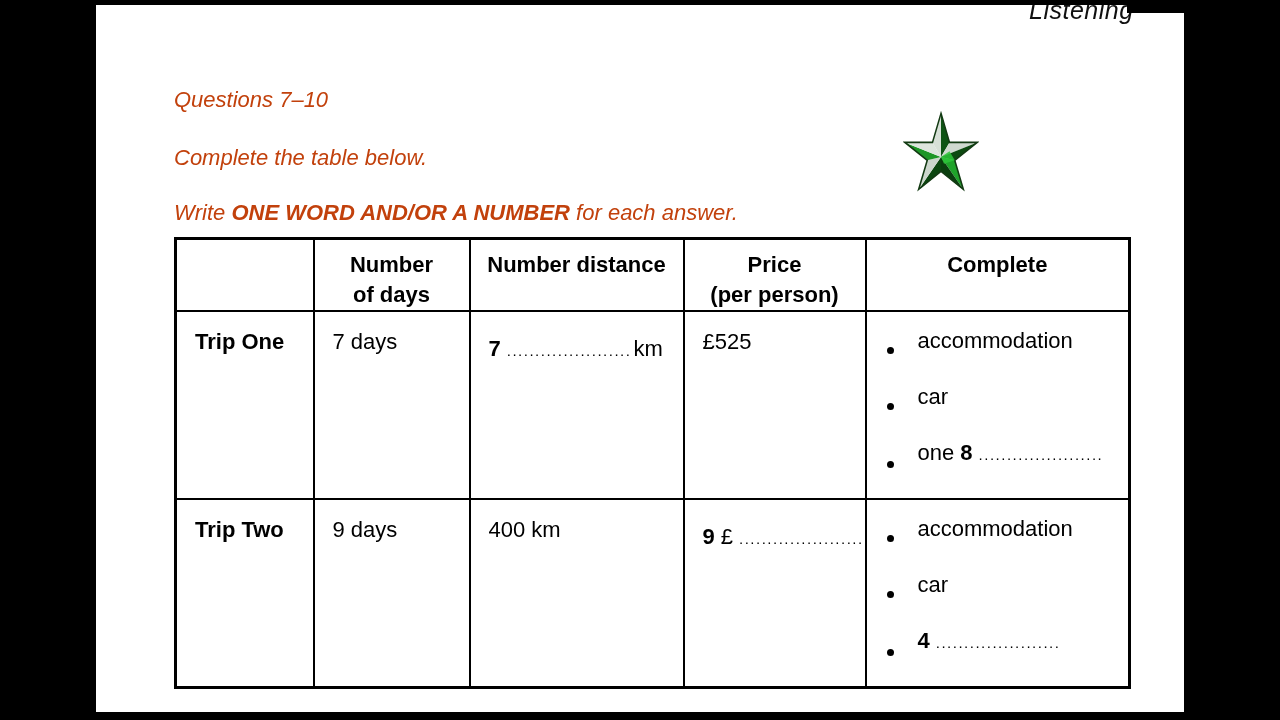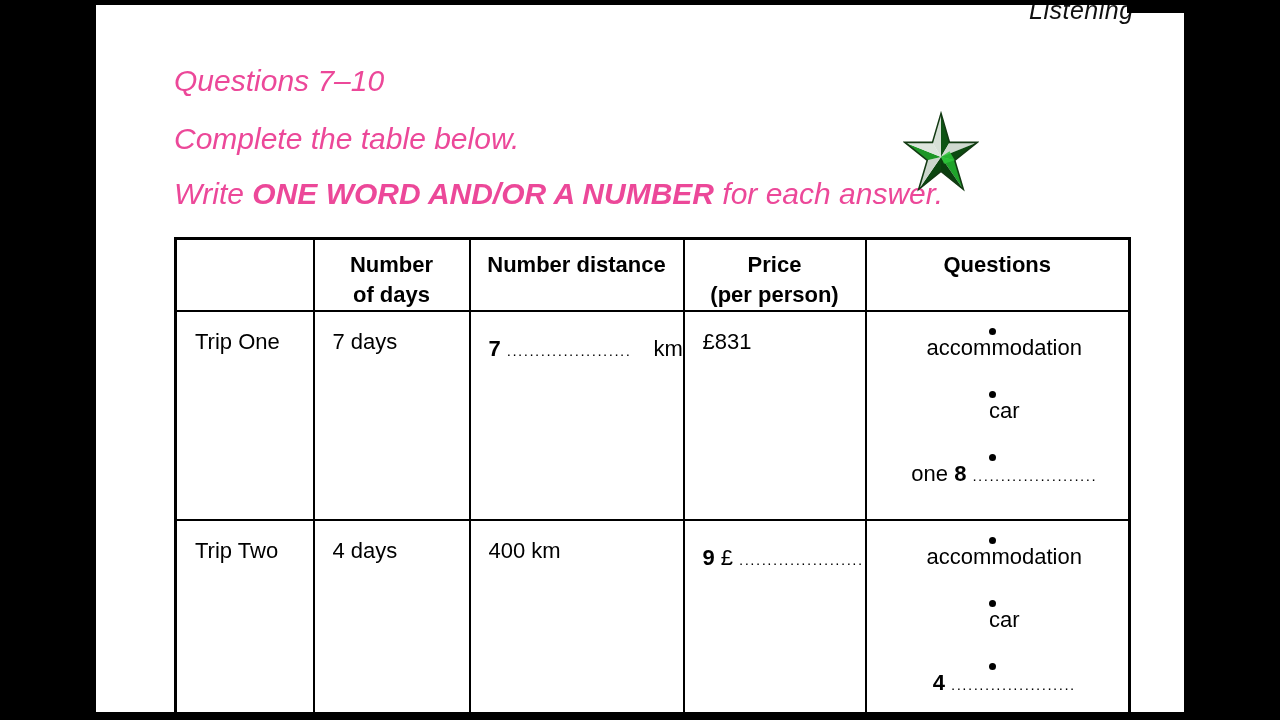--- a/index.html
+++ b/index.html
@@ -3,47 +3,47 @@
 <meta charset="utf-8">
 <style>
   * { margin:0; padding:0; box-sizing:border-box; }
   html,body { width:1280px; height:720px; background:#000; font-family:"Liberation Sans", sans-serif; color:#000; }
   .canvas { position:relative; width:1280px; height:720px; background:#000; overflow:hidden; }
   .page { position:absolute; left:96px; top:5px; width:1088px; height:707px; background:#fff; overflow:hidden; }
 
   .listening { position:absolute; left:933px; top:-9px; font-size:25px; font-style:italic; color:#101010; letter-spacing:0.5px; }
   .header-stub { position:absolute; left:1031px; top:0; width:57px; height:8px; background:#000; }
 
-  .instr { position:absolute; left:78px; font-style:italic; font-size:30px; color:#ec4899; }
+  .instr { position:absolute; left:78px; font-style:italic; font-size:22px; color:#c2410c;margin-top:23px; }
   .instr b { font-weight:bold; }
   .q-title  { top:59px; }
   .instr1   { top:117px; }
   .instr2   { top:172px; }
 
   .star { position:absolute; left:807px; top:105px; width:76px; height:84px; }
   .star svg { width:100%; height:100%; display:block; }
 
   table.grid { position:absolute; left:78px; top:232px; width:954px; border-collapse:collapse; table-layout:fixed; border:3px solid #000; }
   .grid th, .grid td { border:2px solid #000; }
   .grid th { font-size:22px; font-weight:bold; text-align:center; vertical-align:top; padding-top:10px; line-height:30px; white-space:pre-line; }
   .grid td { vertical-align:top; font-size:22px; padding:17px 6px 0 18px; line-height:26px; }
   tr.row-head { height:64px; }
   tr.row-body1 { height:168px; }
   tr.row-body2 { height:169px; }
-  td.lab { font-weight:normal; }
+  td.lab { font-weight:bold; }
 
   .dots { font-size:15px; letter-spacing:1.5px; font-weight:normal; }
   .qnum { font-weight:bold; }
   .lower { margin-top:7px; }
-  .unit { margin-left:22px; }
+  .unit { margin-left:2px; }
   .gap-l { margin-left:6px; }
   .gap-r { margin-right:6px; }
 
   td.inc { padding-left:20px; padding-top:16px; }
-  .inc-item { display:flex; align-items:center; margin-bottom:30px;flex-direction:column; }
+  .inc-item { display:flex; align-items:flex-end; margin-bottom:30px; }
   .bullet { width:7px; height:7px; border-radius:50%; background:#000; margin-right:24px; flex:0 0 auto; }
 </style>
 </head>
 <body>
 
 <div class="canvas">
   <div class="page">
 
     <div class="listening">Listening</div>
     <div class="header-stub"></div>
@@ -79,51 +79,51 @@
           <col style="width:264px">
       </colgroup>
       <tbody>
           <tr class="row-head">
         <th></th>
         <th>Number
 of days</th>
         <th>Number distance</th>
         <th>Price
 (per person)</th>
-        <th>Questions</th>
+        <th>Complete</th>
       </tr>
 
       <tr class="row-body1">
         <td class="lab">Trip One</td>
         <td>7 days</td>
         <td>
           <div class="lower">
             <span class="qnum gap-r">7</span><span class="dots">......................</span><span class="unit">km</span>
           </div>
         </td>
-        <td>£831</td>
+        <td>£525</td>
         <td class="inc">
           <div class="inc-item">
             <span class="bullet"></span>
             <span>accommodation</span>
           </div>
           <div class="inc-item">
             <span class="bullet"></span>
             <span>car</span>
           </div>
           <div class="inc-item">
             <span class="bullet"></span>
             <span><span>one </span><b>8</b><span class="dots gap-l">......................</span></span>
           </div>
         </td>
       </tr>
 
       <tr class="row-body2">
         <td class="lab">Trip Two</td>
-        <td>4 days</td>
+        <td>9 days</td>
         <td>400 km</td>
         <td>
           <div class="lower">
             <b>9</b><span class="gap-l">£</span><span class="dots gap-l">......................</span>
           </div>
         </td>
         <td class="inc">
           <div class="inc-item">
             <span class="bullet"></span>
             <span>accommodation</span>

